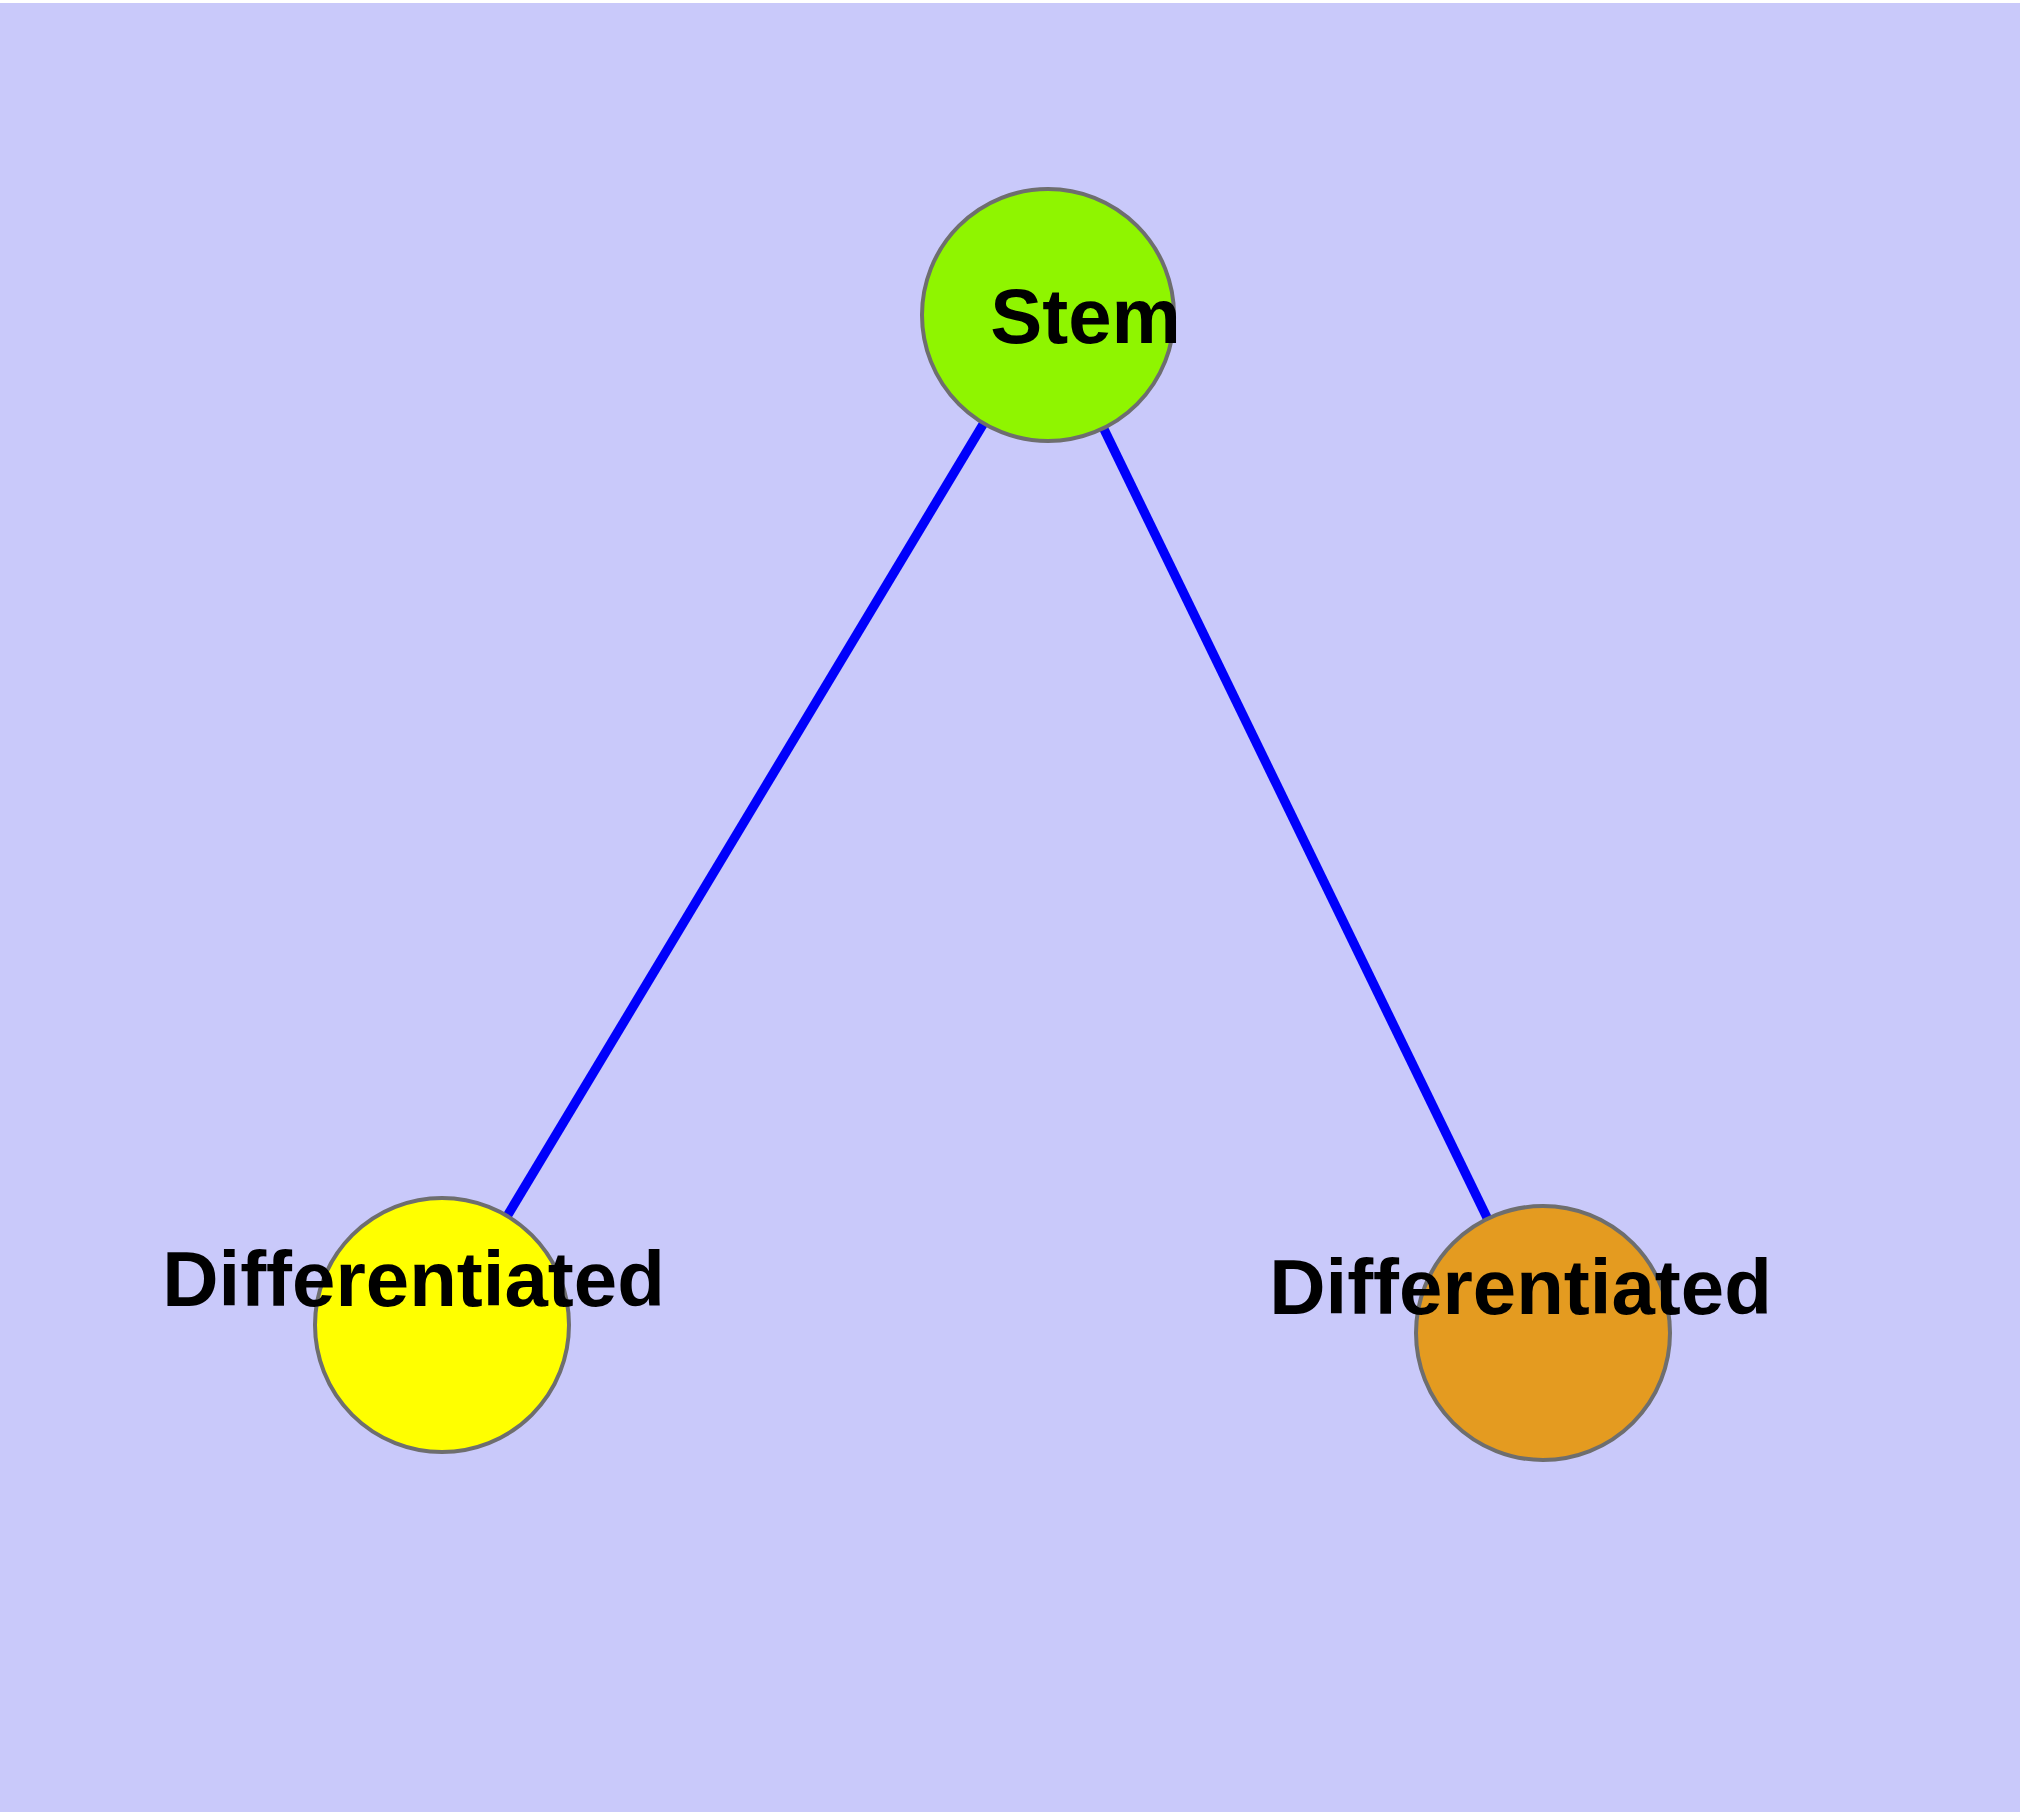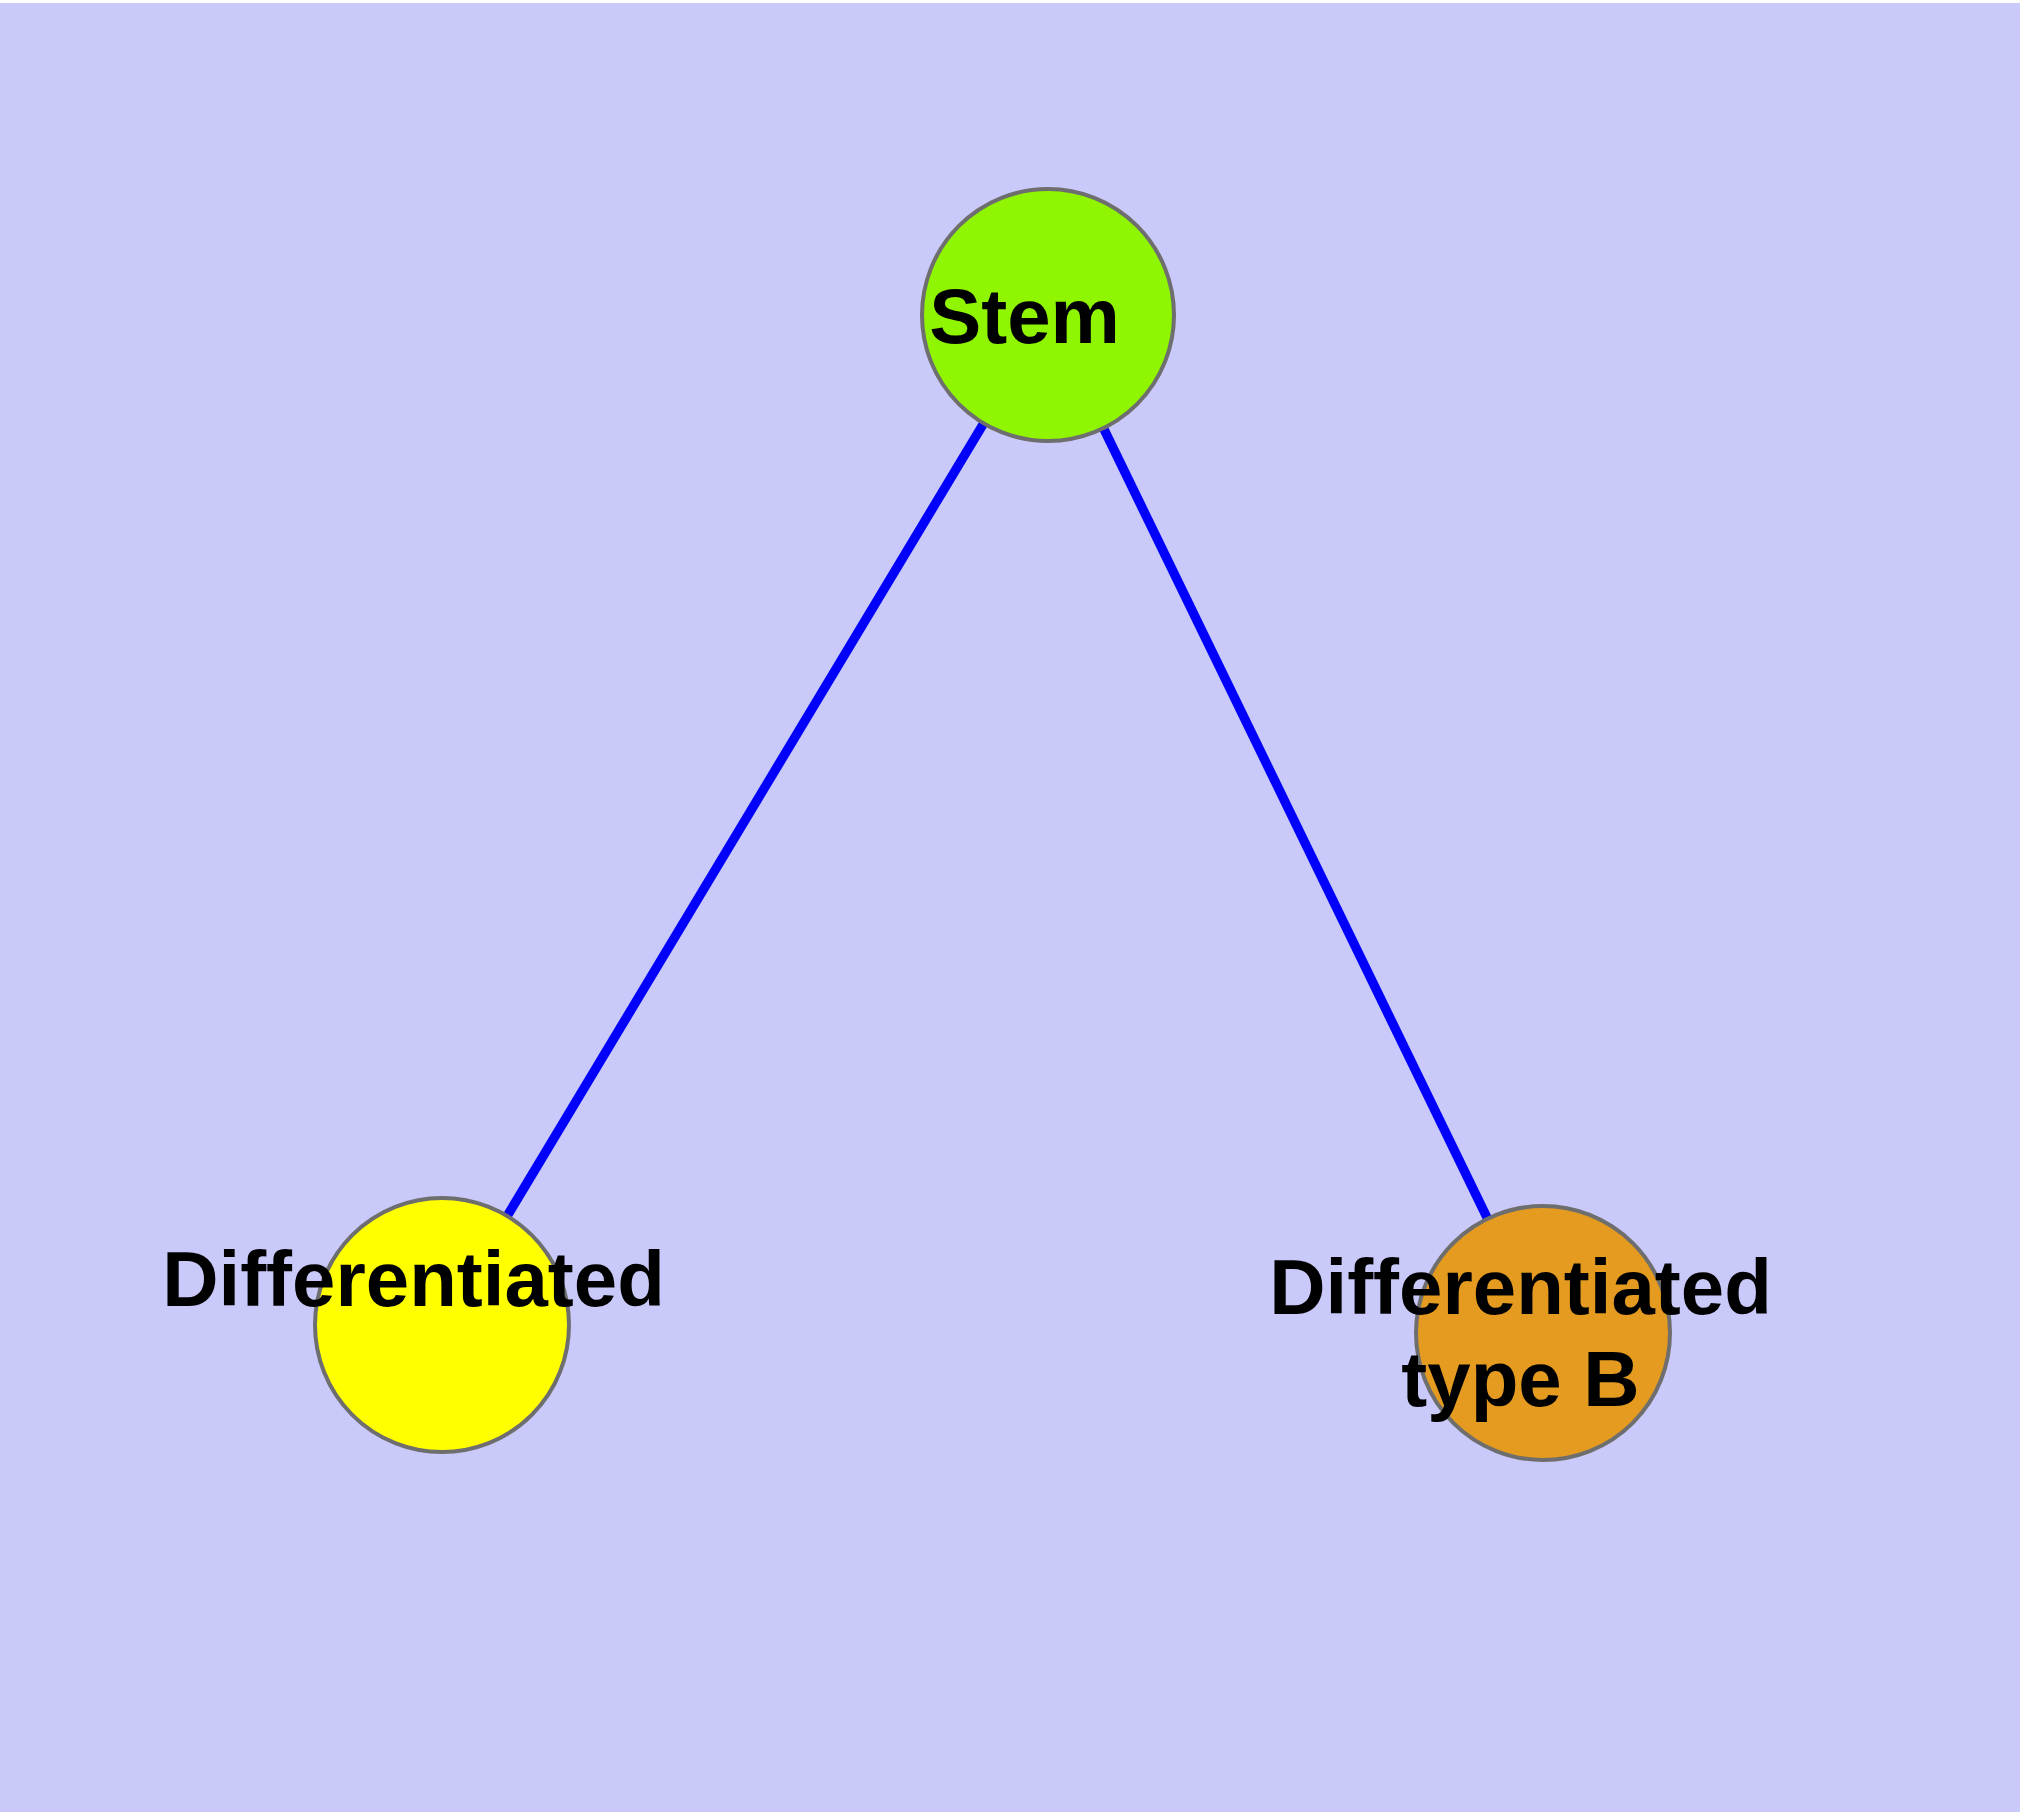--- a/index.html
+++ b/index.html
@@ -51,24 +51,23 @@
 
   <svg id="edges" width="2021" height="1812" viewBox="0 0 2384 2138">
     <line id="edge-0" x1="1237" y1="372" x2="521" y2="1563" stroke="#0000FB" stroke-width="11"></line>
     <line id="edge-1" x1="1237" y1="372" x2="1820" y2="1572" stroke="#0000FB" stroke-width="11"></line>
   </svg>
 
   <div id="circle-0" class="node-circle" style="left: 920px; top: 187px; width: 256px; height: 256px; background: rgb(143, 245, 0); border-color: rgb(110, 110, 110); border-width: 4.2px;"></div>
   <div id="circle-1" class="node-circle" style="left: 313px; top: 1196px; width: 258px; height: 258px; background: rgb(255, 255, 0); border-color: rgb(110, 110, 110); border-width: 4.2px;"></div>
   <div id="circle-2" class="node-circle" style="left: 1414px; top: 1204px; width: 258px; height: 258px; background: rgb(228, 155, 32); border-color: rgb(110, 110, 110); border-width: 4.2px;"></div>
 
-  <div id="label-0" class="node-label" style="left: 643px; top: 270px; color: rgb(0, 0, 0);">
+  <div id="label-0" class="node-label" style="left: 704px; top: 270px; color: rgb(0, 0, 0);">
     <span>Stem</span>
   </div>
   <div id="label-1" class="node-label" style="left: 32px; top: 1233px; color: rgb(0, 0, 0);">
     <span>Differentiated</span>
   </div>
   <div id="label-2" class="node-label" style="left: 1139px; top: 1241px; color: rgb(0, 0, 0);">
     <span>Differentiated</span>
-    <span>type B</span>
   </div>
 </div>
 
 
 </body></html>

